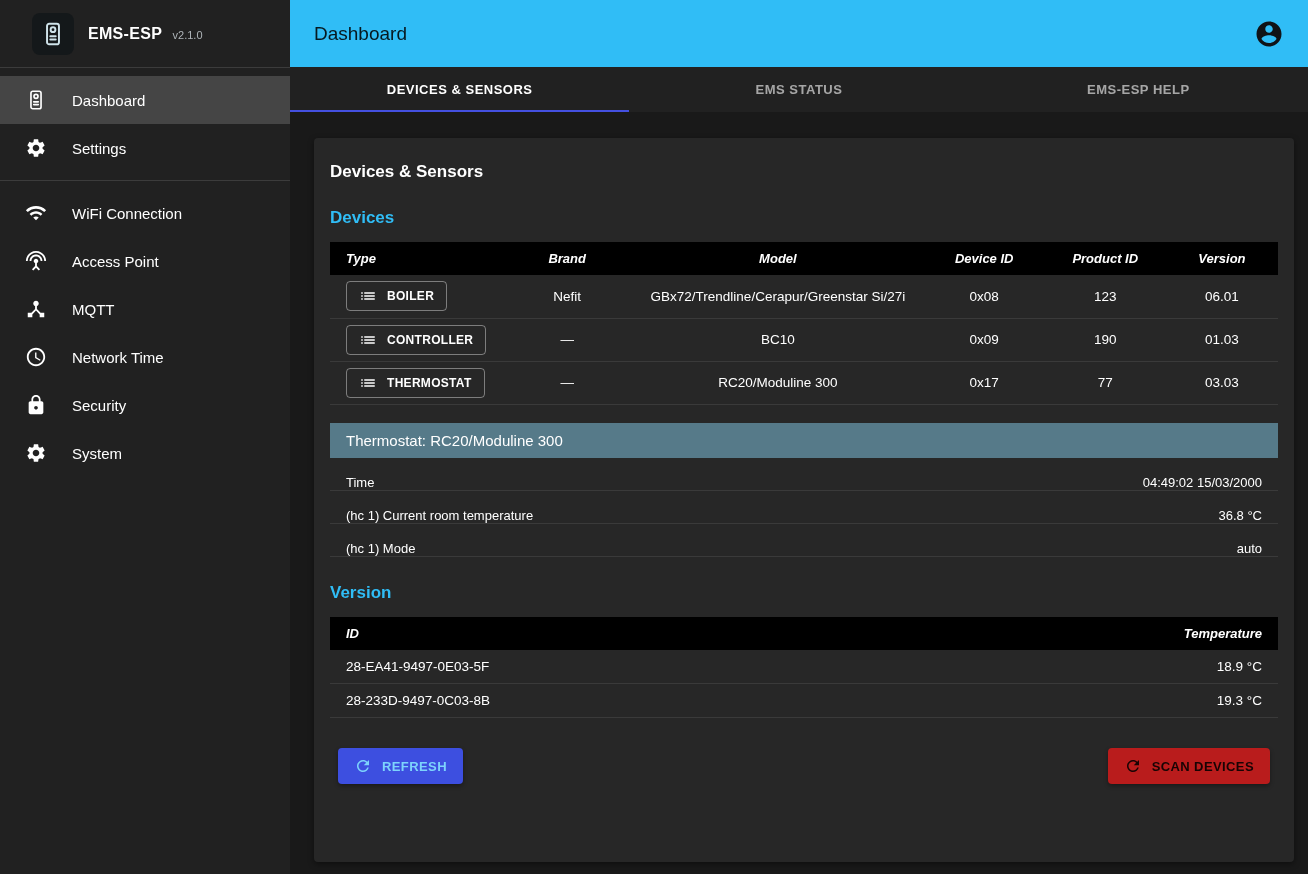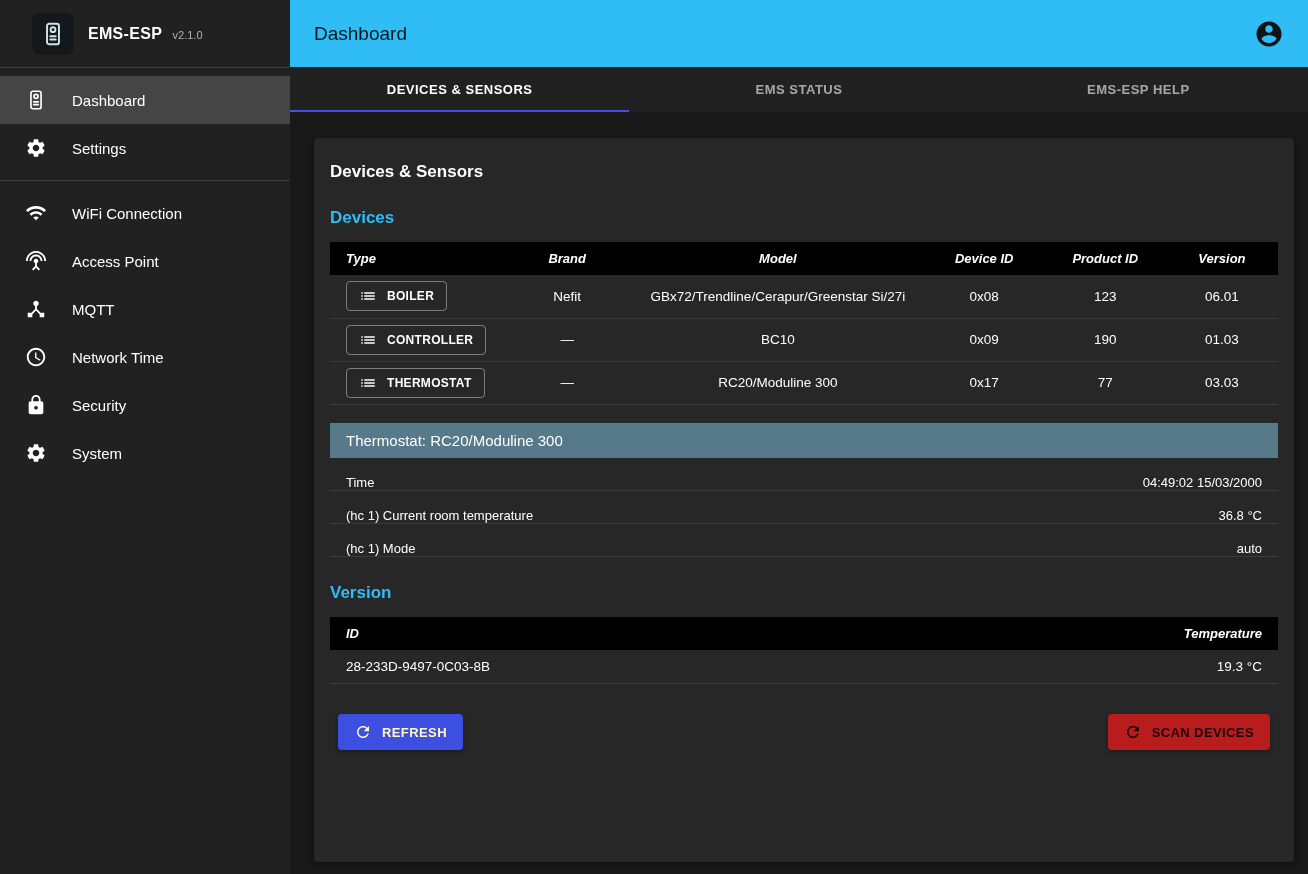--- a/index.html
+++ b/index.html
@@ -56,21 +56,21 @@
   .kv-row { display: flex; justify-content: space-between; align-items: flex-end; height: 33px; padding: 0 16px; border-bottom: 1px solid #3a3a3a; color: #fff; font-size: 13px; }
 
   .sensors-table th:first-child, .sensors-table td:first-child { text-align: left; }
   .sensors-table th:last-child, .sensors-table td:last-child { text-align: right; }
   .sensors-table td { height: 34px; }
 
   
   .actions { display: flex; justify-content: space-between; margin-top: 30px; padding: 0 8px; }
   .btn { display: inline-flex; align-items: center; gap: 10px; height: 36px; padding: 0 16px; border: none; border-radius: 4px; font-weight: 700; font-size: 13px; letter-spacing: .4px; cursor: pointer; font-family: inherit; box-shadow: 0 2px 4px rgba(0,0,0,0.35); }
   .btn svg { width: 18px; height: 18px; }
-  .btn-refresh { background: #3d4fe0; color: #fef9c3; }
+  .btn-refresh { background: #3d4fe0; color: #7dd3fc; }
   .btn-scan { background: #b91c1c; color: rgba(0,0,0,0.87); }
 </style>
 </head>
 <body>
 
 <div class="app">
 
   <aside class="sidebar">
     <div class="sidebar-header">
       <div class="logo">
@@ -257,20 +257,24 @@
         <h3 class="section-title">Version</h3>
         <table class="sensors-table">
           <thead>
             <tr>
               <th>ID</th>
               <th>Temperature</th>
             </tr>
           </thead>
           <tbody>
             <tr>
+              <td>28-EA41-9497-0E03-5F</td>
+              <td>18.9 °C</td>
+            </tr>
+            <tr>
               <td>28-233D-9497-0C03-8B</td>
               <td>19.3 °C</td>
             </tr>
           </tbody>
         </table>
 
         <div class="actions">
           <button class="btn btn-refresh">
             <svg viewBox="0 0 24 24" fill="currentColor">
                 <path d="M17.65 6.35C16.2 4.9 14.21 4 12 4c-4.42 0-7.99 3.58-7.99 8s3.57 8 7.99 8c3.73 0 6.84-2.55 7.73-6h-2.08c-.82 2.33-3.04 4-5.65 4-3.31 0-6-2.69-6-6s2.69-6 6-6c1.66 0 3.14.69 4.22 1.78L13 11h7V4l-2.35 2.35z"></path>

